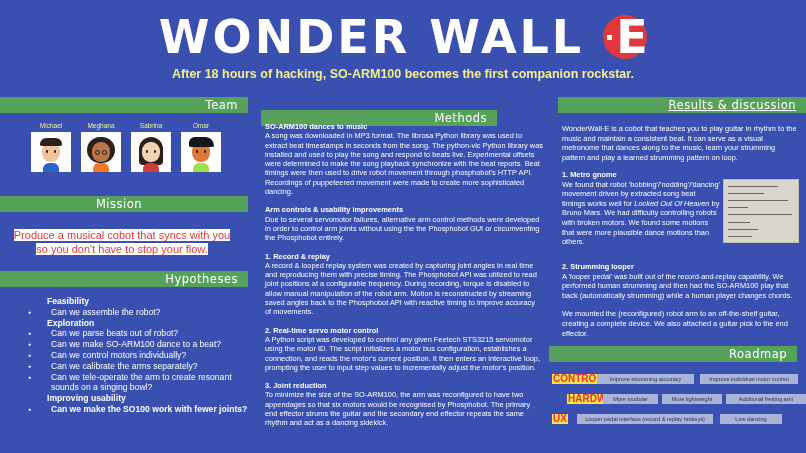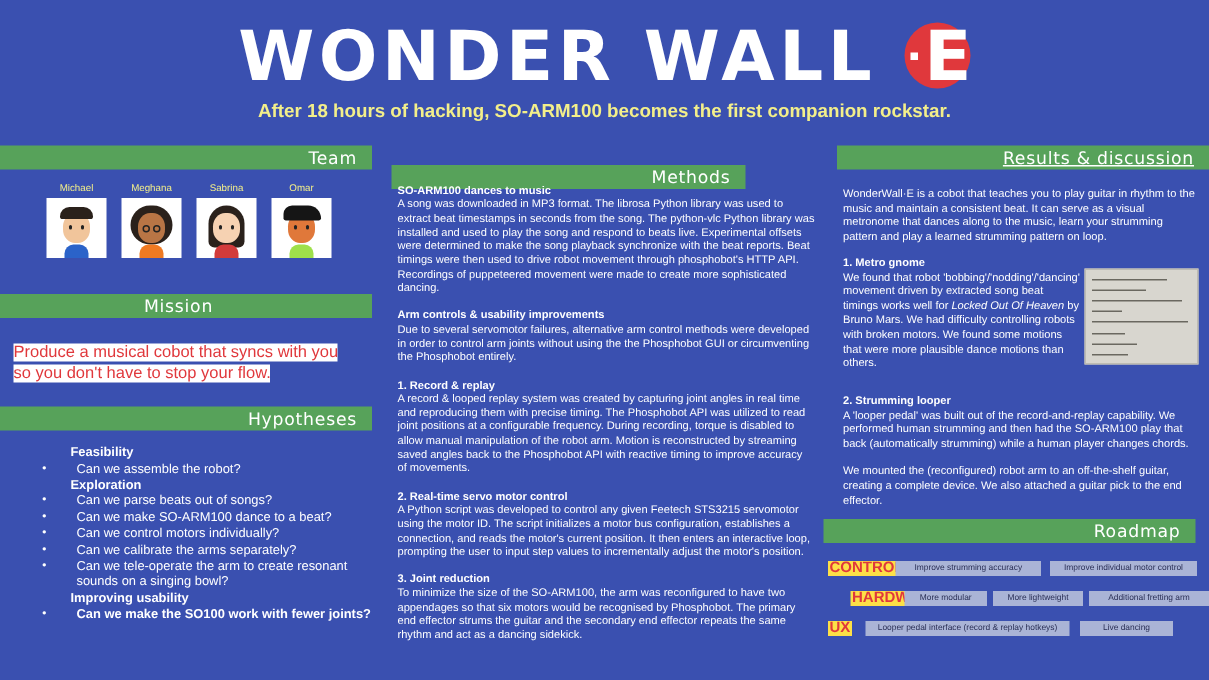--- a/index.html
+++ b/index.html
@@ -44,21 +44,21 @@
   .team-name { font-size: 6.5px; color: #f3ef8a; height: 10px; }
   .avatar { width: 40px; height: 40px; background: #ffffff; position: relative; overflow: hidden; }
   .face { position: absolute; left: 11px; top: 10px; width: 18px; height: 20px; border-radius: 45%; }
   .hair { position: absolute; left: 9px; top: 6px; width: 22px; height: 11px; border-radius: 11px 11px 3px 3px; background: #2a211b; }
   .shirt { position: absolute; left: 12px; top: 31px; width: 16px; height: 10px; border-radius: 6px 6px 0 0; }
   .eye { position: absolute; top: 18px; width: 2px; height: 3px; background: #222; border-radius: 1px; }
 
   
   .mission {
     position: absolute; left: 9px; top: 228px; width: 226px;
-    font-size: 11px; line-height: 14px; color: #e0383c;
+    font-size: 11px; line-height: 14px; color: #e0383c; text-align: center;
   }
   .mission span { background: #ffffff; }
 
   
   .hyp { position: absolute; left: 11px; top: 296px; width: 240px; font-size: 8.6px; line-height: 10.8px; }
   .hyp .cat { font-weight: bold; margin-left: 36px; }
   .hyp .item { position: relative; padding-left: 40px; }
   .hyp .item::before { content: "\25CF"; position: absolute; left: 17px; font-size: 5px; top: 0; }
   .hyp .item.bold { font-weight: bold; }
 
@@ -141,21 +141,21 @@
 <div class="mission">
   <span>Produce a musical cobot that syncs with you</span><br>
   <span>so you don't have to stop your flow.</span>
 </div>
 
 <div class="section-bar" style="left:0;top:271px;width:248px;">Hypotheses</div>
 <div class="hyp">
   <div class="cat">Feasibility</div>
   <div class="item">Can we assemble the robot?</div>
   <div class="cat">Exploration</div>
-  <div class="item">Can we parse beats out of songs?</div>
+  <div class="item">Can we parse beats out of robot?</div>
   <div class="item">Can we make SO-ARM100 dance to a beat?</div>
   <div class="item">Can we control motors individually?</div>
   <div class="item">Can we calibrate the arms separately?</div>
   <div class="item">Can we tele-operate the arm to create resonant sounds on a singing bowl?</div>
   <div class="cat">Improving usability</div>
   <div class="item bold">Can we make the SO100 work with fewer joints?</div>
 </div>
 
 <div class="section-bar" style="left:261px;top:110px;width:236px;">Methods</div>
 <div class="col-text" style="left:265px;top:122px;width:278px;">

